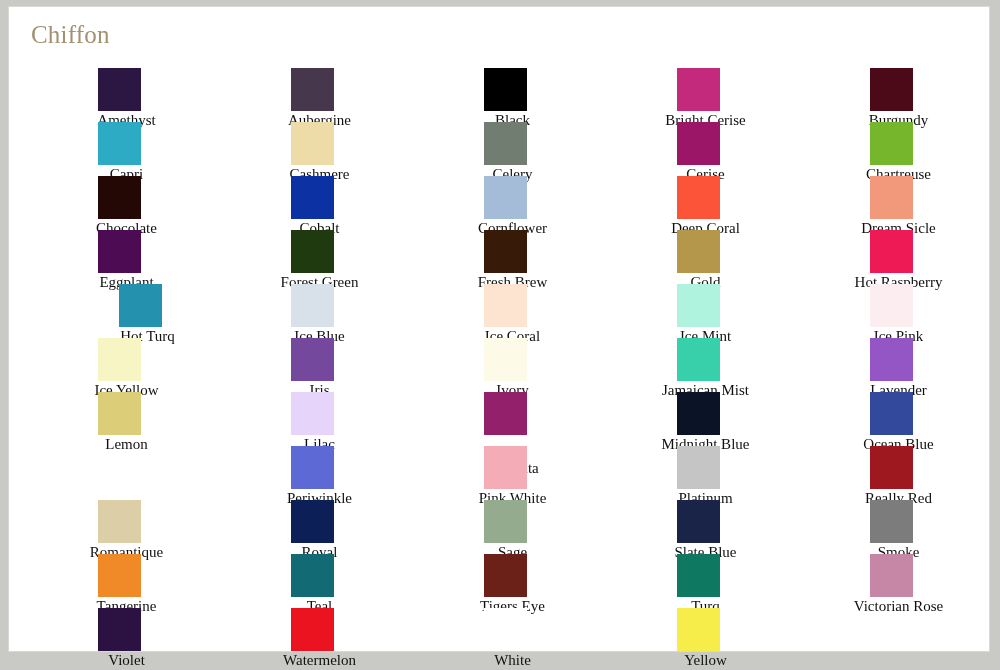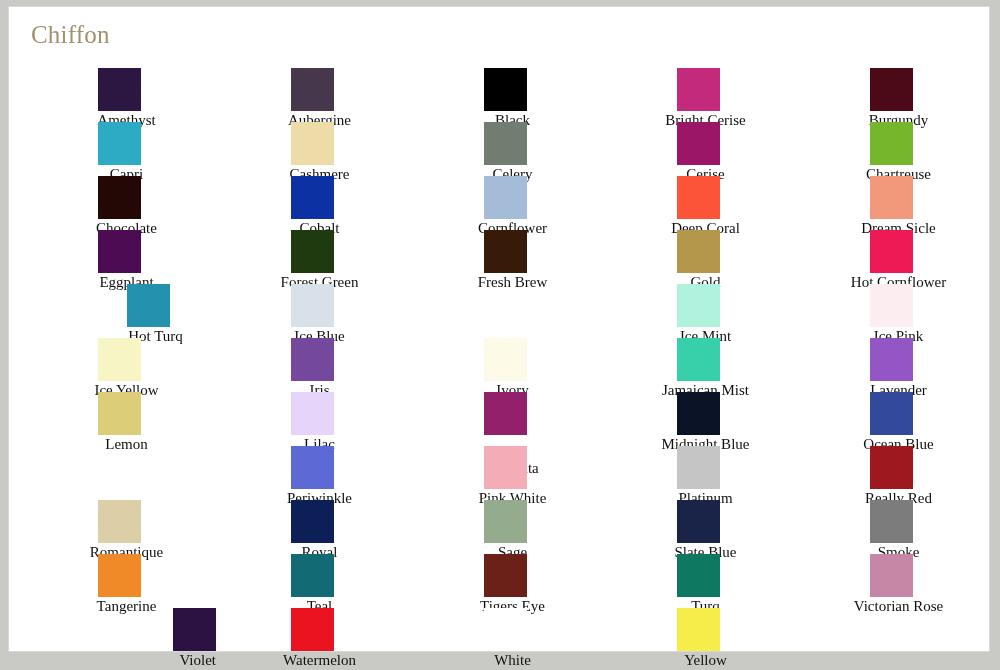--- a/index.html
+++ b/index.html
@@ -145,30 +145,34 @@
       <div class="swatch-cell" style="left: 386px; top: 162px;">
         <div class="swatch-chip" style="width: 43px; height: 43px; flex-basis: 43px; background: rgb(55, 26, 8);"></div>
         <span class="swatch-label">Fresh Brew</span>
       </div>
       <div class="swatch-cell" style="left: 579px; top: 162px;">
         <div class="swatch-chip" style="width: 43px; height: 43px; flex-basis: 43px; background: rgb(180, 151, 74);"></div>
         <span class="swatch-label">Gold</span>
       </div>
       <div class="swatch-cell" style="left: 772px; top: 162px;">
         <div class="swatch-chip" style="width: 43px; height: 43px; flex-basis: 43px; background: rgb(237, 26, 86);"></div>
-        <span class="swatch-label">Hot Cornflower</span>
-      </div>
-      <div class="swatch-cell" style="left: 12px; top: 216px; padding-left: 17px;">
+        <span class="swatch-label">Hot Raspberry</span>
+      </div>
+      <div class="swatch-cell" style="left: 4px; top: 216px; padding-left: 17px;">
         <div class="swatch-chip" style="width: 43px; height: 43px; flex-basis: 43px; background: rgb(36, 146, 175);"></div>
         <span class="swatch-label">Hot Turq</span>
       </div>
       <div class="swatch-cell" style="left: 193px; top: 216px;">
         <div class="swatch-chip" style="width: 43px; height: 43px; flex-basis: 43px; background: rgb(216, 225, 234);"></div>
         <span class="swatch-label">Ice Blue</span>
       </div>
+      <div class="swatch-cell" style="left: 386px; top: 216px;">
+        <div class="swatch-chip" style="width: 43px; height: 43px; flex-basis: 43px; background: rgb(252, 228, 208);"></div>
+        <span class="swatch-label">Ice Coral</span>
+      </div>
       <div class="swatch-cell" style="left: 579px; top: 216px;">
         <div class="swatch-chip" style="width: 43px; height: 43px; flex-basis: 43px; background: rgb(175, 243, 222);"></div>
         <span class="swatch-label">Ice Mint</span>
       </div>
       <div class="swatch-cell" style="left: 772px; top: 216px;">
         <div class="swatch-chip" style="width: 43px; height: 43px; flex-basis: 43px; background: rgb(252, 238, 240);"></div>
         <span class="swatch-label">Ice Pink</span>
       </div>
       <div class="swatch-cell" style="left: 0px; top: 270px;">
         <div class="swatch-chip" style="width: 43px; height: 43px; flex-basis: 43px; background: rgb(247, 245, 195);"></div>
@@ -259,21 +263,21 @@
         <span class="swatch-label">Tigers Eye</span>
       </div>
       <div class="swatch-cell" style="left: 579px; top: 486px;">
         <div class="swatch-chip" style="width: 43px; height: 43px; flex-basis: 43px; background: rgb(15, 120, 96);"></div>
         <span class="swatch-label">Turq</span>
       </div>
       <div class="swatch-cell" style="left: 772px; top: 486px;">
         <div class="swatch-chip" style="width: 43px; height: 43px; flex-basis: 43px; background: rgb(198, 135, 166);"></div>
         <span class="swatch-label">Victorian Rose</span>
       </div>
-      <div class="swatch-cell" style="left: 0px; top: 540px; align-items: flex-end;">
+      <div class="swatch-cell" style="left: 0px; top: 540px;">
         <div class="swatch-chip" style="width: 43px; height: 43px; flex-basis: 43px; background: rgb(44, 18, 66);"></div>
         <span class="swatch-label">Violet</span>
       </div>
       <div class="swatch-cell" style="left: 193px; top: 540px;">
         <div class="swatch-chip" style="width: 43px; height: 43px; flex-basis: 43px; background: rgb(236, 19, 32);"></div>
         <span class="swatch-label">Watermelon</span>
       </div>
       <div class="swatch-cell" style="left: 386px; top: 540px;">
         <div class="swatch-chip" style="width: 43px; height: 43px; flex-basis: 43px; background: rgb(255, 255, 255);"></div>
         <span class="swatch-label">White</span>

